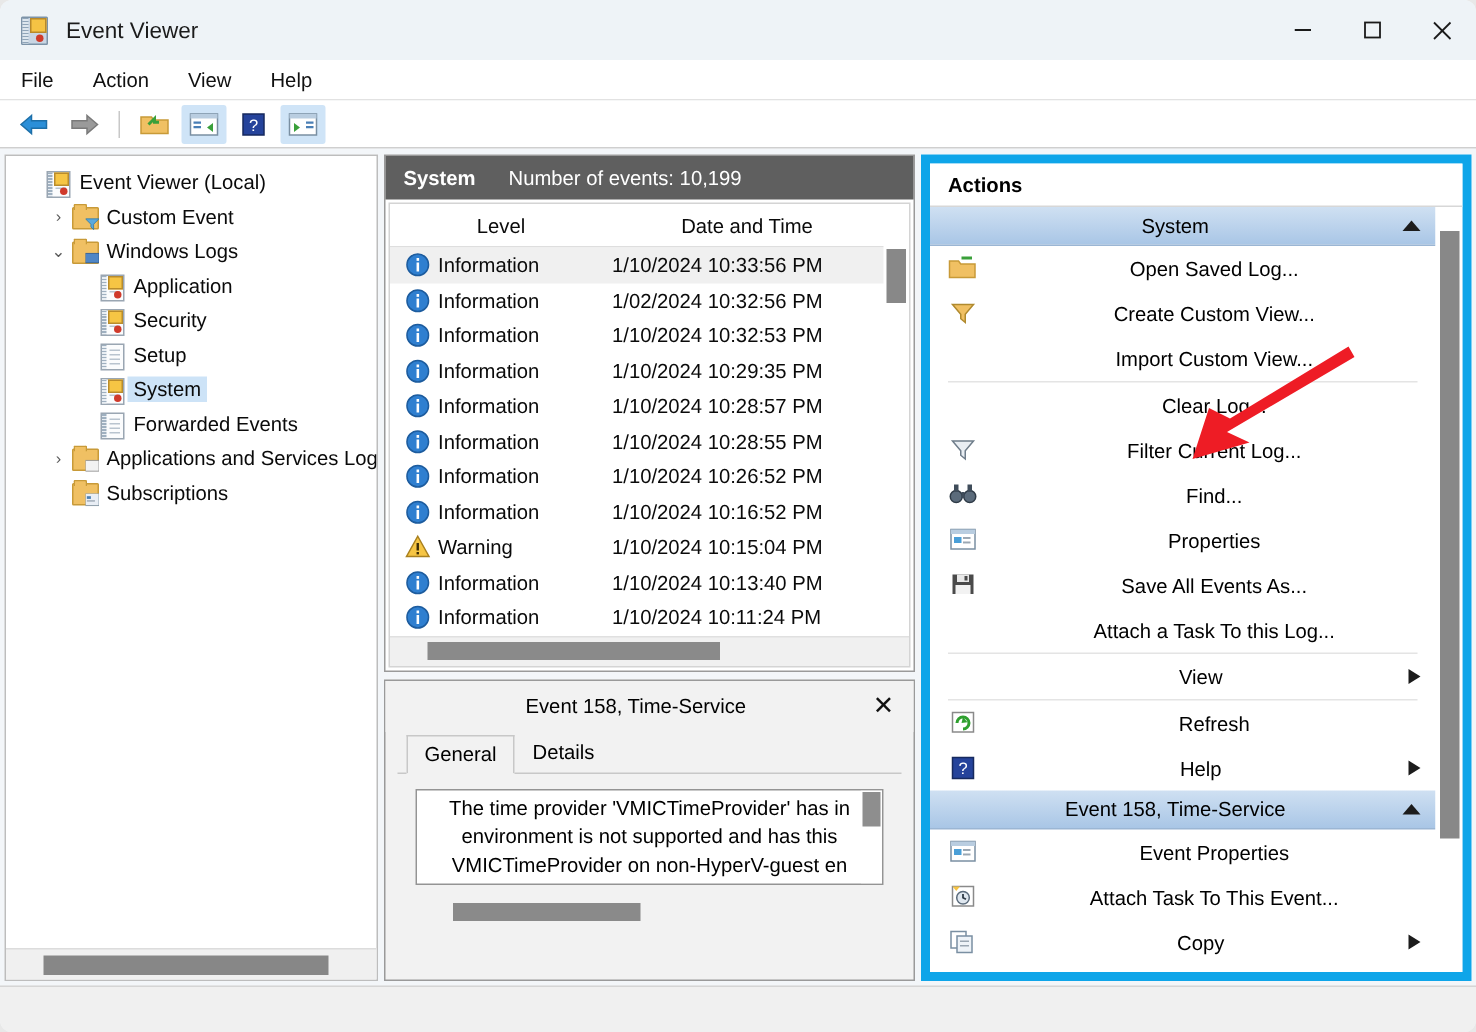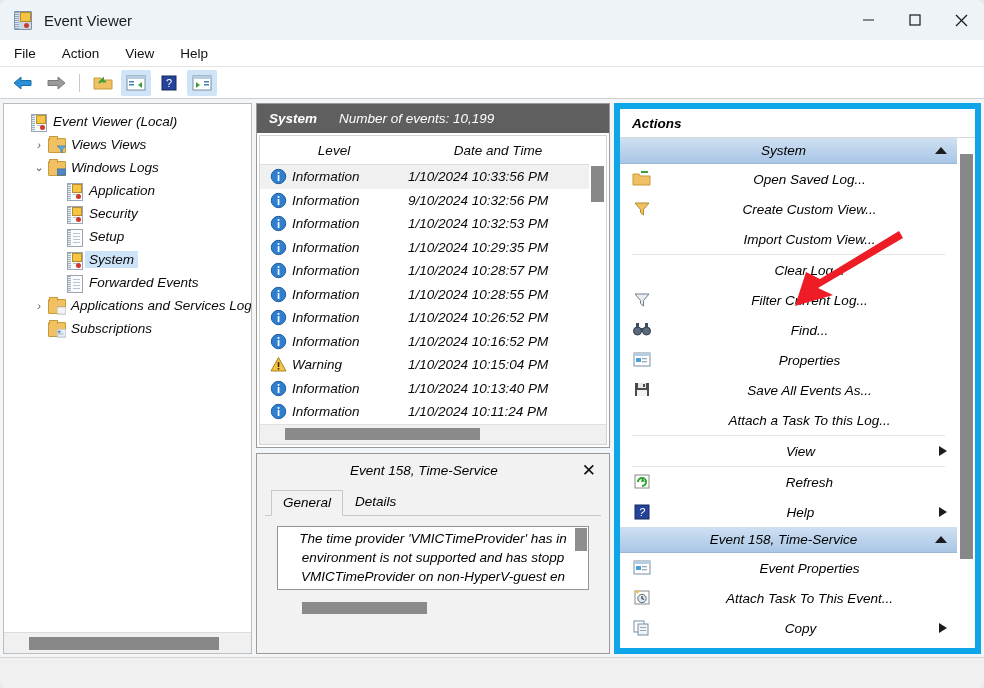--- a/index.html
+++ b/index.html
@@ -41,21 +41,21 @@
   .toolbar{
     height:31px;flex:0 0 31px;background:#fff;
     display:flex;align-items:center;padding-left:8px;gap:3px;
     border-bottom:1px solid #cfcfcf;
   }
   .tb-btn{width:30px;height:26px;display:flex;align-items:center;justify-content:center;border-radius:2px;}
   .tb-btn.active{background:#cfe4f7;}
   .tb-sep{width:1px;height:18px;background:#c8c8c8;margin:0 5px;}
 
   
-  .panes{flex:1 1 auto;display:flex;padding:4px 3px 3px 3px;gap:4px;min-height:0;font-style:italic;}
+  .panes{flex:1 1 auto;display:flex;padding:4px 3px 3px 3px;gap:4px;min-height:0;}
 
   
   .tree-pane{
     width:247px;flex:0 0 247px;background:#fff;border:1px solid #bdbdbd;
     display:flex;flex-direction:column;min-height:0;position:relative;
   }
   .tree-body{flex:1 1 auto;overflow:hidden;padding-top:6px;position:relative;}
   .tnode{height:23px;display:flex;align-items:center;white-space:nowrap;}
   .twist{width:18px;flex:0 0 18px;display:flex;align-items:center;justify-content:center;}
   .tico{width:17px;height:16px;flex:0 0 17px;margin-right:6px;position:relative;}
@@ -250,21 +250,21 @@
           <div class="tnode" style="padding-left: 26px;">
             <div class="twist">
               <span class="chev">›</span>
             </div>
             <div class="tico">
               <div class="ic-folder"></div>
               <svg class="ic-ov" viewBox="0 0 10 10">
                 <path d="M0 1 L10 1 L6 5 L6 9 L4 7 L4 5 Z" fill="#5aa9dc" stroke="#2e7aa8" stroke-width="0.6"></path>
               </svg>
             </div>
-            <span class="tlabel">Views Views</span>
+            <span class="tlabel">Custom Event</span>
           </div>
           <div class="tnode" style="padding-left: 26px;">
             <div class="twist">
               <span class="chev">⌄</span>
             </div>
             <div class="tico">
               <div class="ic-folder"></div>
               <svg class="ic-ov" viewBox="0 0 10 10">
                 <rect x="0" y="1" width="10" height="7" fill="#4f86c6" stroke="#2c5b93" stroke-width="0.6"></rect>
               </svg>
@@ -398,21 +398,21 @@
                 </div>
                 <div class="grow">
                   <div class="gcell c-level">
                     <svg class="lvl-ico" viewBox="0 0 17 17">
                       <circle cx="8.5" cy="8.5" r="7.2" fill="#2f7fd0" stroke="#1d5c9e" stroke-width="1"></circle>
                       <rect x="7.7" y="7" width="1.7" height="6" fill="#fff"></rect>
                       <rect x="7.7" y="4" width="1.7" height="1.9" fill="#fff"></rect>
                     </svg>
                     <span>Information</span>
                   </div>
-                  <div class="gcell c-date">9/10/2024 10:32:56 PM</div>
+                  <div class="gcell c-date">1/02/2024 10:32:56 PM</div>
                   <div class="gcell c-src">OE</div>
                 </div>
                 <div class="grow">
                   <div class="gcell c-level">
                     <svg class="lvl-ico" viewBox="0 0 17 17">
                       <circle cx="8.5" cy="8.5" r="7.2" fill="#2f7fd0" stroke="#1d5c9e" stroke-width="1"></circle>
                       <rect x="7.7" y="7" width="1.7" height="6" fill="#fff"></rect>
                       <rect x="7.7" y="4" width="1.7" height="1.9" fill="#fff"></rect>
                     </svg>
                     <span>Information</span>
@@ -533,21 +533,21 @@
           <div class="dh-close">✕</div>
         </div>
         <div class="detail-inner">
           <div class="tabs">
             <div class="tab active">General</div>
             <div class="tab">Details</div>
           </div>
           <div class="tab-panel">
             <div class="msg-box">
               <div class="msg-text">The time provider 'VMICTimeProvider' has in
-environment is not supported and has stopp
+environment is not supported and has this
 VMICTimeProvider on non-HyperV-guest en</div>
               <div class="msg-vscroll">
                 <div class="msg-thumb"></div>
               </div>
             </div>
             <div class="detail-hscroll">
               <div class="dh-thumb"></div>
             </div>
           </div>
         </div>

